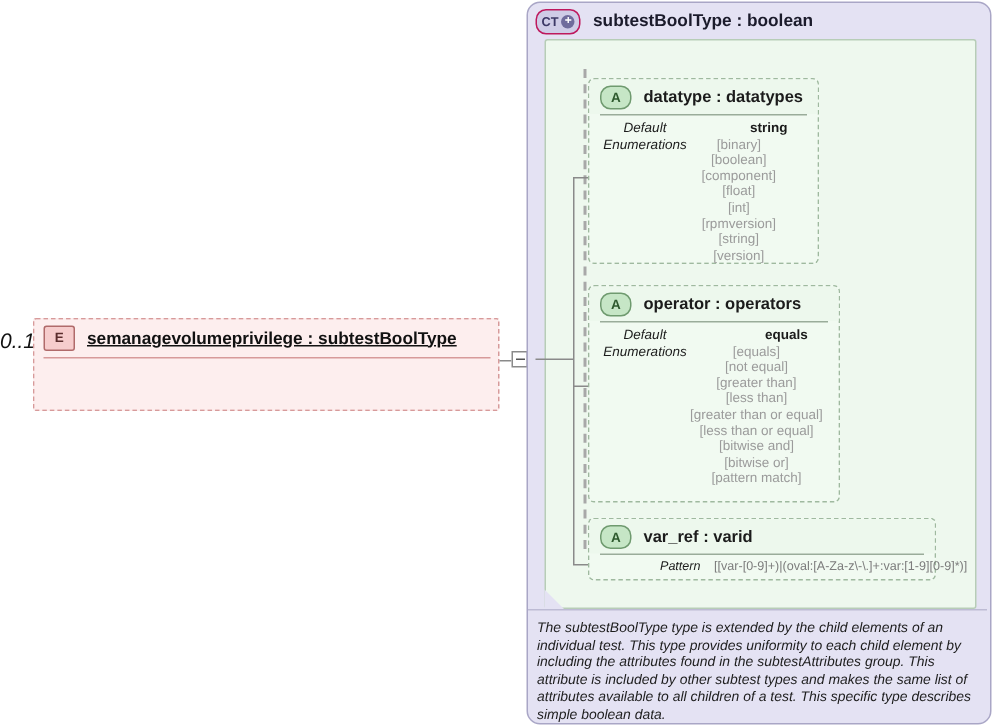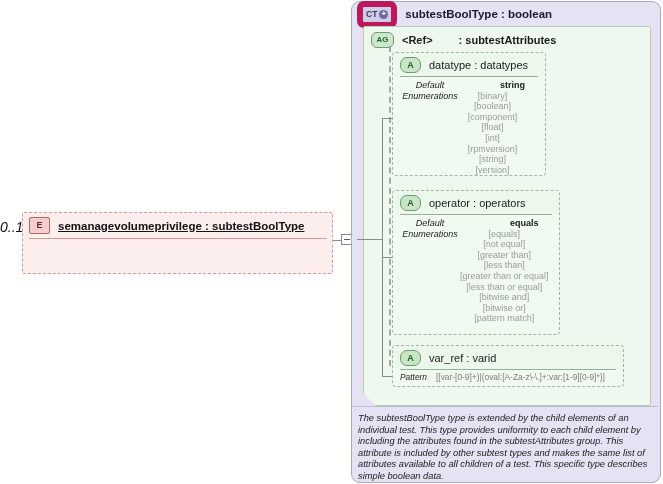--- a/index.html
+++ b/index.html
@@ -91,21 +91,21 @@
     border-radius: 9px;
   }
   #ct-header {
     left: 352px; top: 3px;
     height: 22px;
     display: flex; align-items: center;
     padding-left: 5px;
   }
   .tag-ct {
     height: 15px;
-    border: 6px solid #be185d;
+    border: 1px solid #be185d;
     background: #cfcce7;
     border-radius: 7px;
     display: inline-flex;
     align-items: center;
     padding: 0 3px;
     font-size: 8.5px; font-weight: bold;
     color: #3c3866;
     line-height: 1;
     margin-right: 8px;
     flex: 0 0 auto;
@@ -210,21 +210,21 @@
     border-radius: 7px;
     display: inline-flex;
     align-items: center; justify-content: center;
     font-size: 9px; font-weight: bold;
     color: #2e5a2e;
     line-height: 1;
     margin-right: 8px;
     flex: 0 0 auto;
   }
   .attr-title {
-    font-size: 11px; font-weight: normal; color: #1b1b1b;
+    font-size: 11px; font-weight: bold; color: #1b1b1b;
     white-space: nowrap;
   }
   .attr-sep {
     height: 0; border-top: 1px solid #9aac9a;
     margin: 0 7px;
   }
   .attr-body {
     display: flex;
     padding: 3px 6px 4px 7px;
     font-size: 9px;
@@ -238,20 +238,21 @@
   }
   .attr-values { color: #9b9b9b; }
   .attr-values .default-val {
     color: #1a1a1a; font-weight: bold; margin-left: 40px;
   }
   .pattern-row {
     display: flex;
     padding: 2px 5px 3px 7px;
     font-size: 8.4px;
     align-items: baseline;
+    margin-left: 40px;
   }
   .pattern-label {
     font-style: italic; color: #1c1c1c; font-weight: normal;
     margin-right: 9px; flex: 0 0 auto;
   }
   .pattern-val {
     color: #7c7c7c;
     font-family: "Liberation Sans", sans-serif;
     white-space: nowrap;
   }
@@ -298,25 +299,20 @@
   <div class="abs" id="ct-header">
     <span class="tag-ct">
       <span>CT</span>
       <span class="ct-plus">+</span>
     </span>
     <span id="ct-title">subtestBoolType : boolean</span>
   </div>
 
   <div class="abs" id="ag-panel"></div>
 
-  <div class="abs" id="ag-header">
-    <span class="tag-ag">AG</span>
-    <span id="ag-name">&lt;Ref&gt;</span>
-    <span id="ag-type">: subtestAttributes</span>
-  </div>
 
   <div class="abs" id="group-dash"></div>
 
   <div class="abs" id="tree-in"></div>
   <div class="abs" id="tree-v"></div>
   <div class="abs tree-h" id="tree-h-dt"></div>
   <div class="abs tree-h" id="tree-h-op"></div>
   <div class="abs tree-h" id="tree-h-vr"></div>
 
   <div class="abs attr-box" id="attr-datatype">

